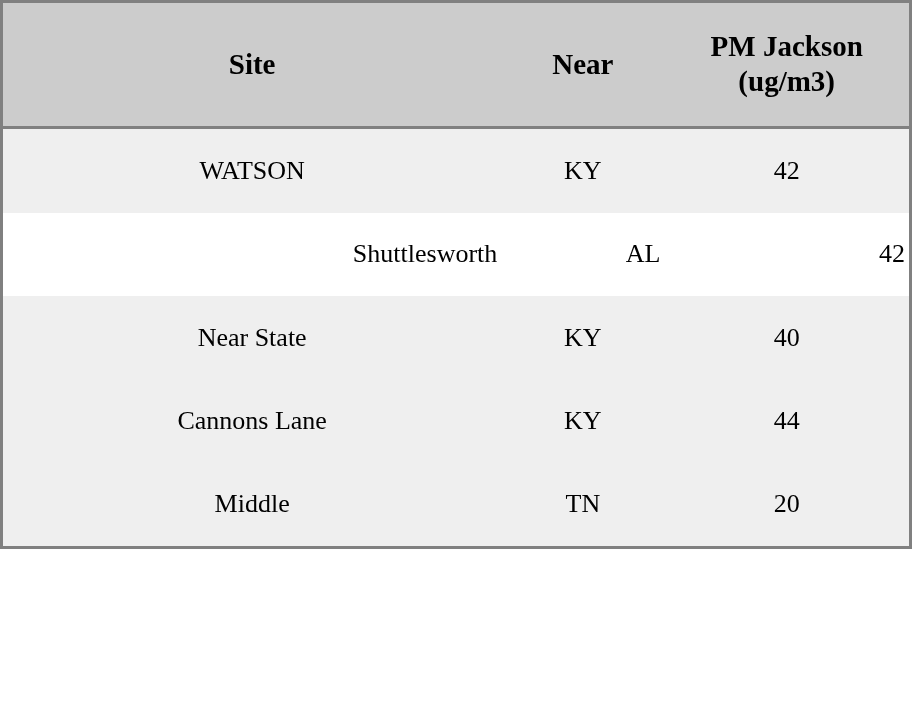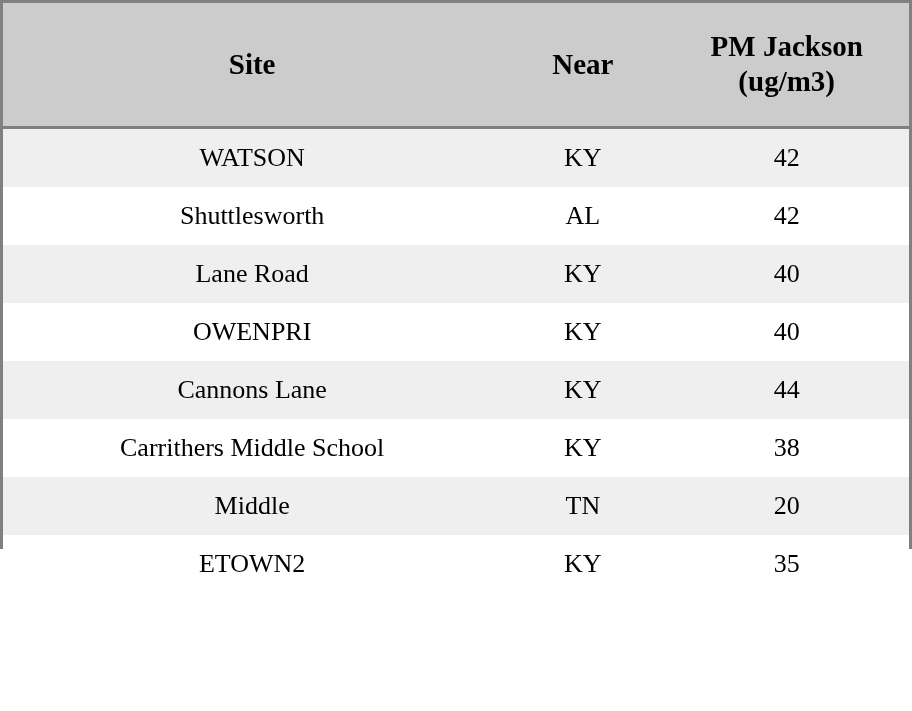--- a/index.html
+++ b/index.html
@@ -49,20 +49,21 @@
     height: 58px;
     padding: 0 4px;
     border: none;
     white-space: nowrap;
   }
   table.data-table tbody tr.row-odd td {
     background: #efefef;
   }
   table.data-table tbody tr.row-even td {
     background: #ffffff;
+    text-align: right;
   }
   .col-site { width: 55%; }
   .col-state { width: 18%; }
   .col-value { width: 27%; }
 </style>
 </head>
 <body>
 
 <div class="table-frame">
   <table class="data-table">
@@ -83,44 +84,29 @@
         <td>WATSON</td>
         <td>KY</td>
         <td>42</td>
       </tr>
       <tr class="row-even">
         <td>Shuttlesworth</td>
         <td>AL</td>
         <td>42</td>
       </tr>
       <tr class="row-odd">
-        <td>Lane Road</td>
-        <td>KY</td>
-        <td>40</td>
-      </tr>
-      <tr class="row-even">
-        <td>OWENPRI</td>
+        <td>Near State</td>
         <td>KY</td>
         <td>40</td>
       </tr>
       <tr class="row-odd">
         <td>Cannons Lane</td>
         <td>KY</td>
         <td>44</td>
       </tr>
-      <tr class="row-even">
-        <td>Carrithers Middle School</td>
-        <td>KY</td>
-        <td>38</td>
-      </tr>
       <tr class="row-odd">
         <td>Middle</td>
         <td>TN</td>
         <td>20</td>
-      </tr>
-      <tr class="row-even">
-        <td>ETOWN2</td>
-        <td>KY</td>
-        <td>35</td>
       </tr>
     </tbody>
   </table>
 </div>
 
 </body></html>

